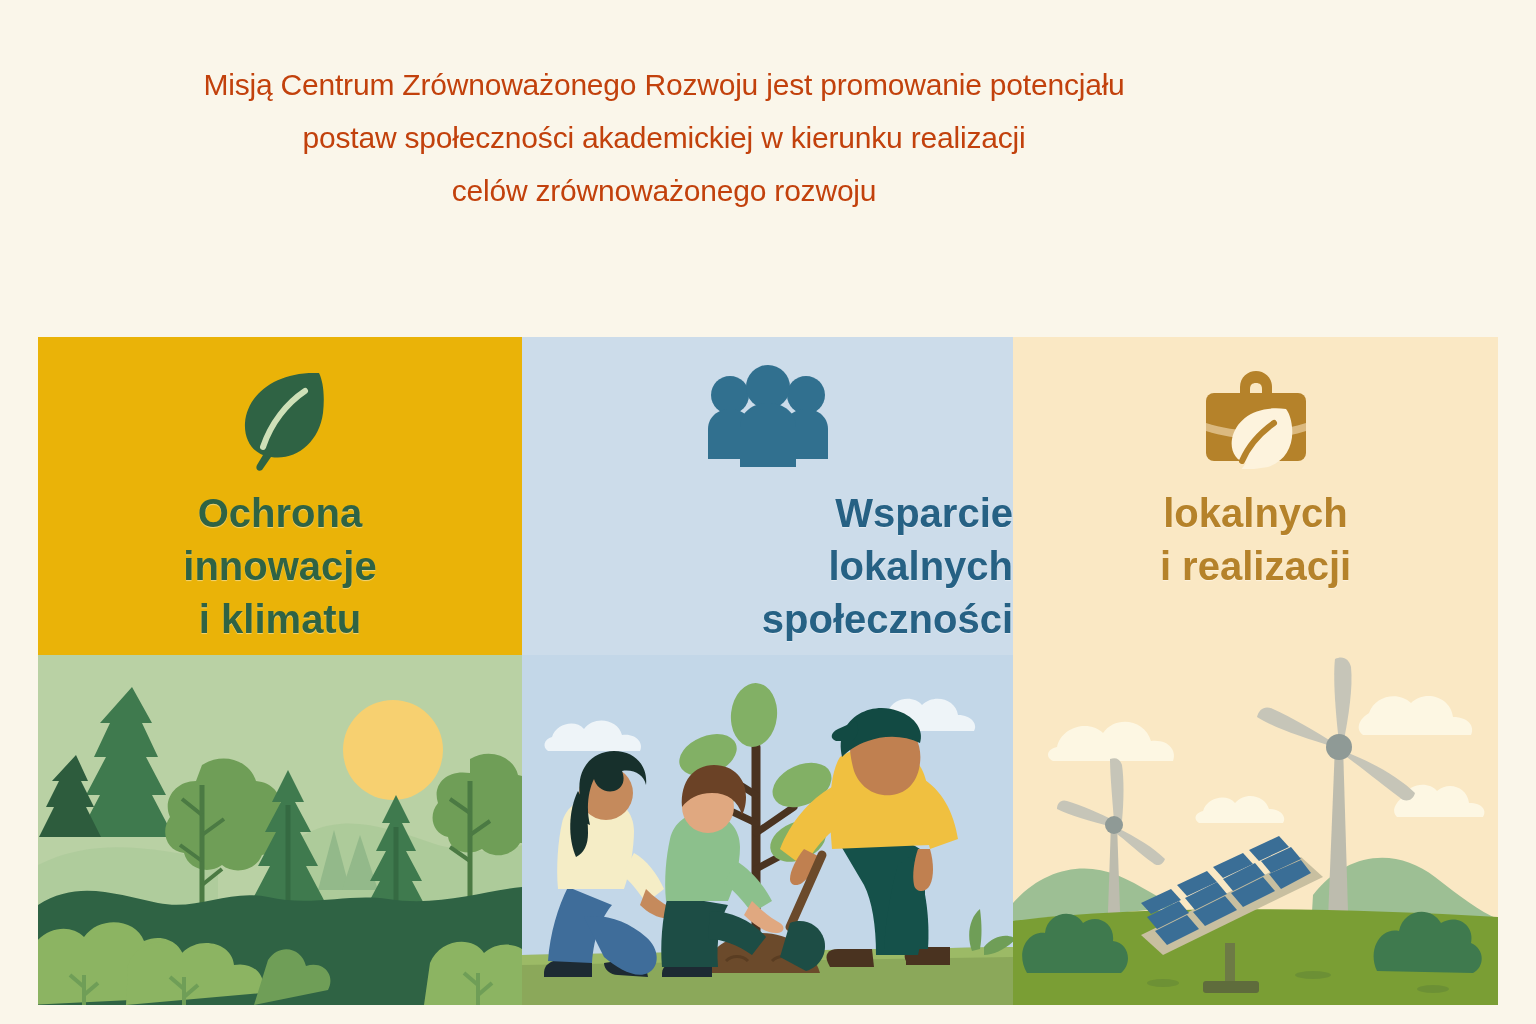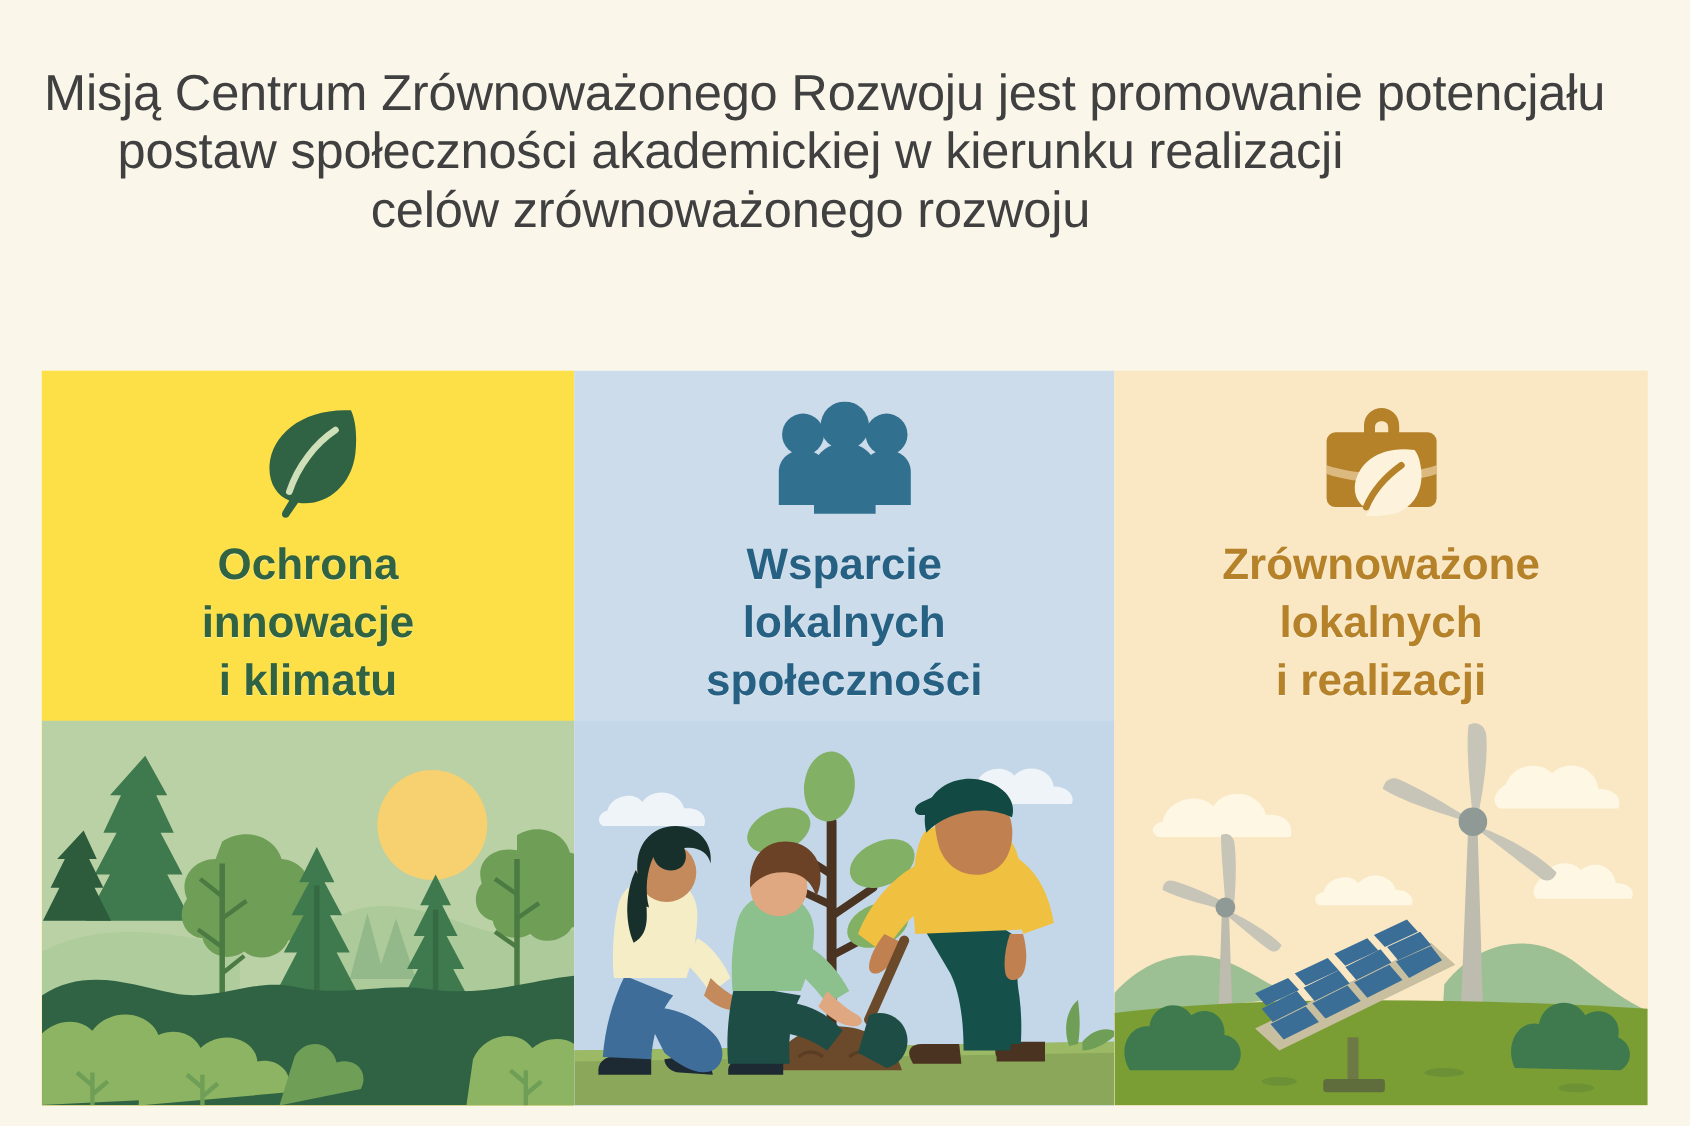--- a/index.html
+++ b/index.html
@@ -15,22 +15,22 @@
     position: relative;
   }
 
   
   #mission-heading {
     position: absolute;
     left: 0;
     top: 58px;
     width: 1328px;
     text-align: center;
-    color: #404040;
-    font-size: 46px;
+    color: #c2410c;
+    font-size: 30px;
     line-height: 53px;
     font-weight: 500;
     letter-spacing: -0.2px;
     padding: 0 40px;
     box-sizing: border-box;
   }
   #mission-heading .hline { display: block; white-space: nowrap; }
 
   
   #panels {
@@ -39,21 +39,21 @@
     top: 337px;
     width: 1460px;
     height: 668px;
     display: flex;
   }
   .panel {
     position: relative;
     height: 100%;
     overflow: hidden;
   }
-  .panel.p1 { width: 484px; background: #fde047; }
+  .panel.p1 { width: 484px; background: #eab308; }
   .panel.p2 { width: 491px; background: #ccdcea; }
   .panel.p3 { width: 485px; background: #fae8c4; }
 
   .panel-icon {
     position: absolute;
     left: 0; right: 0;
     top: 28px;
     display: flex;
     justify-content: center;
     z-index: 5;
@@ -63,21 +63,21 @@
     left: 0; right: 0;
     top: 150px;
     text-align: center;
     font-weight: bold;
     font-size: 40px;
     line-height: 53px;
     z-index: 5;
     text-shadow: 0 1px 1px rgba(255,255,255,.45);
   }
   .panel.p1 .panel-title { color: #2f6344; }
-  .panel.p2 .panel-title { color: #266184; }
+  .panel.p2 .panel-title { color: #266184; text-align: right; }
   .panel.p3 .panel-title { color: #b5822a; }
   .panel-title .tline { display: block; }
 
   .scene {
     position: absolute;
     left: 0; bottom: 0;
     width: 100%;
     height: 350px;
     z-index: 1;
   }
@@ -256,21 +256,20 @@
       <svg width="112" height="104" viewBox="0 0 112 104">
         <path d="M40 22 c0 -10 8 -16 16 -16 c8 0 16 6 16 16 v8 h-10 v-6 c0 -4 -2 -6 -6 -6 c-4 0 -6 2 -6 6 v6 H40 Z" fill="#b5822a"></path>
         <rect x="6" y="28" width="100" height="68" rx="8" fill="#b5822a"></rect>
         <path d="M6 58 c30 10 70 10 100 0 v8 c-30 10 -70 10 -100 0 Z" fill="#fae8c4" opacity="0.55"></path>
         <path d="M86 44 c-30 -4 -50 10 -54 30 c-2 12 4 22 14 24 l-6 8 28 -4 c18 -6 26 -22 24 -40 c-1 -9 -3 -14 -6 -18 Z" fill="#fdf3dd"></path>
         <path d="M74 58 c-14 10 -26 24 -32 38" stroke="#b5822a" stroke-width="6" fill="none" stroke-linecap="round"></path>
       </svg>
     </div>
 
     <div class="panel-title">
-      <span class="tline">Zrównoważone</span>
       <span class="tline">lokalnych</span>
       <span class="tline">i realizacji</span>
     </div>
 
     <div class="scene">
       <svg viewBox="0 0 485 350" preserveAspectRatio="none">
         <rect x="0" y="0" width="485" height="350" fill="#fae8c4"></rect>
 
         <g fill="#fdf7e3">
           <path d="M44 92 c4 -20 32 -28 46 -14 c12 -18 42 -14 48 8 c18 -2 26 10 22 20 H40 c-8 -4 -6 -12 4 -14 Z"></path>

